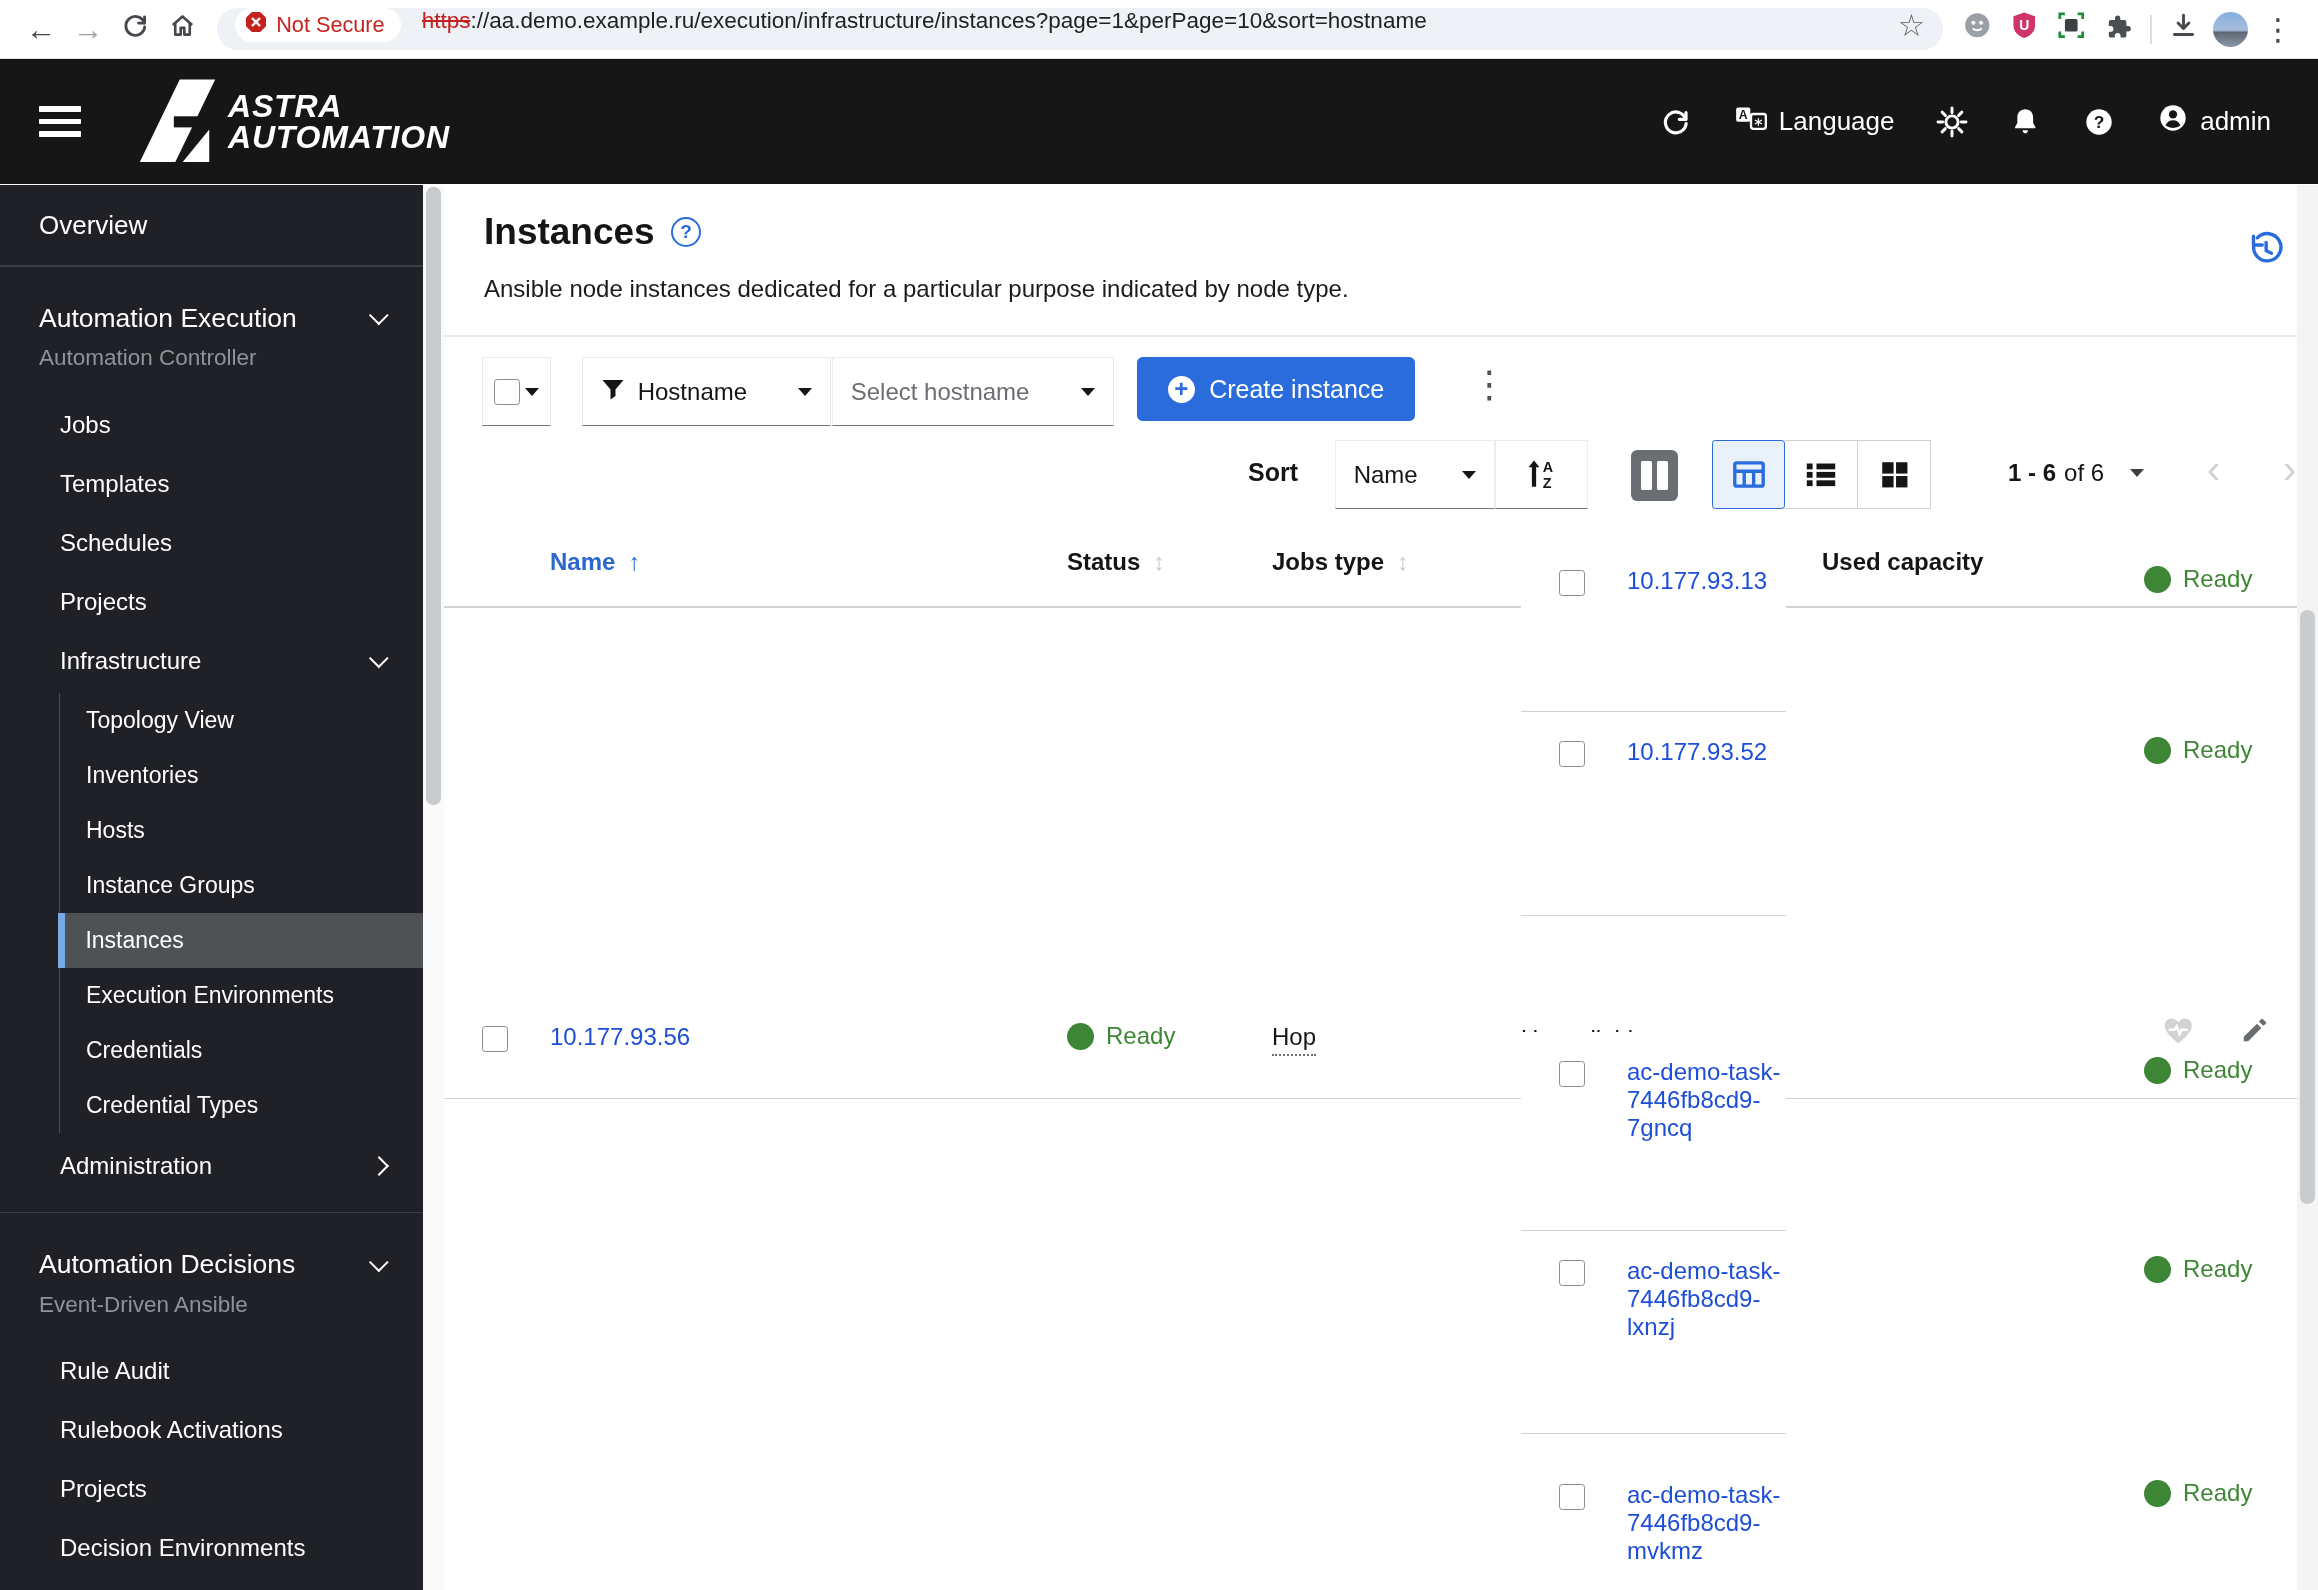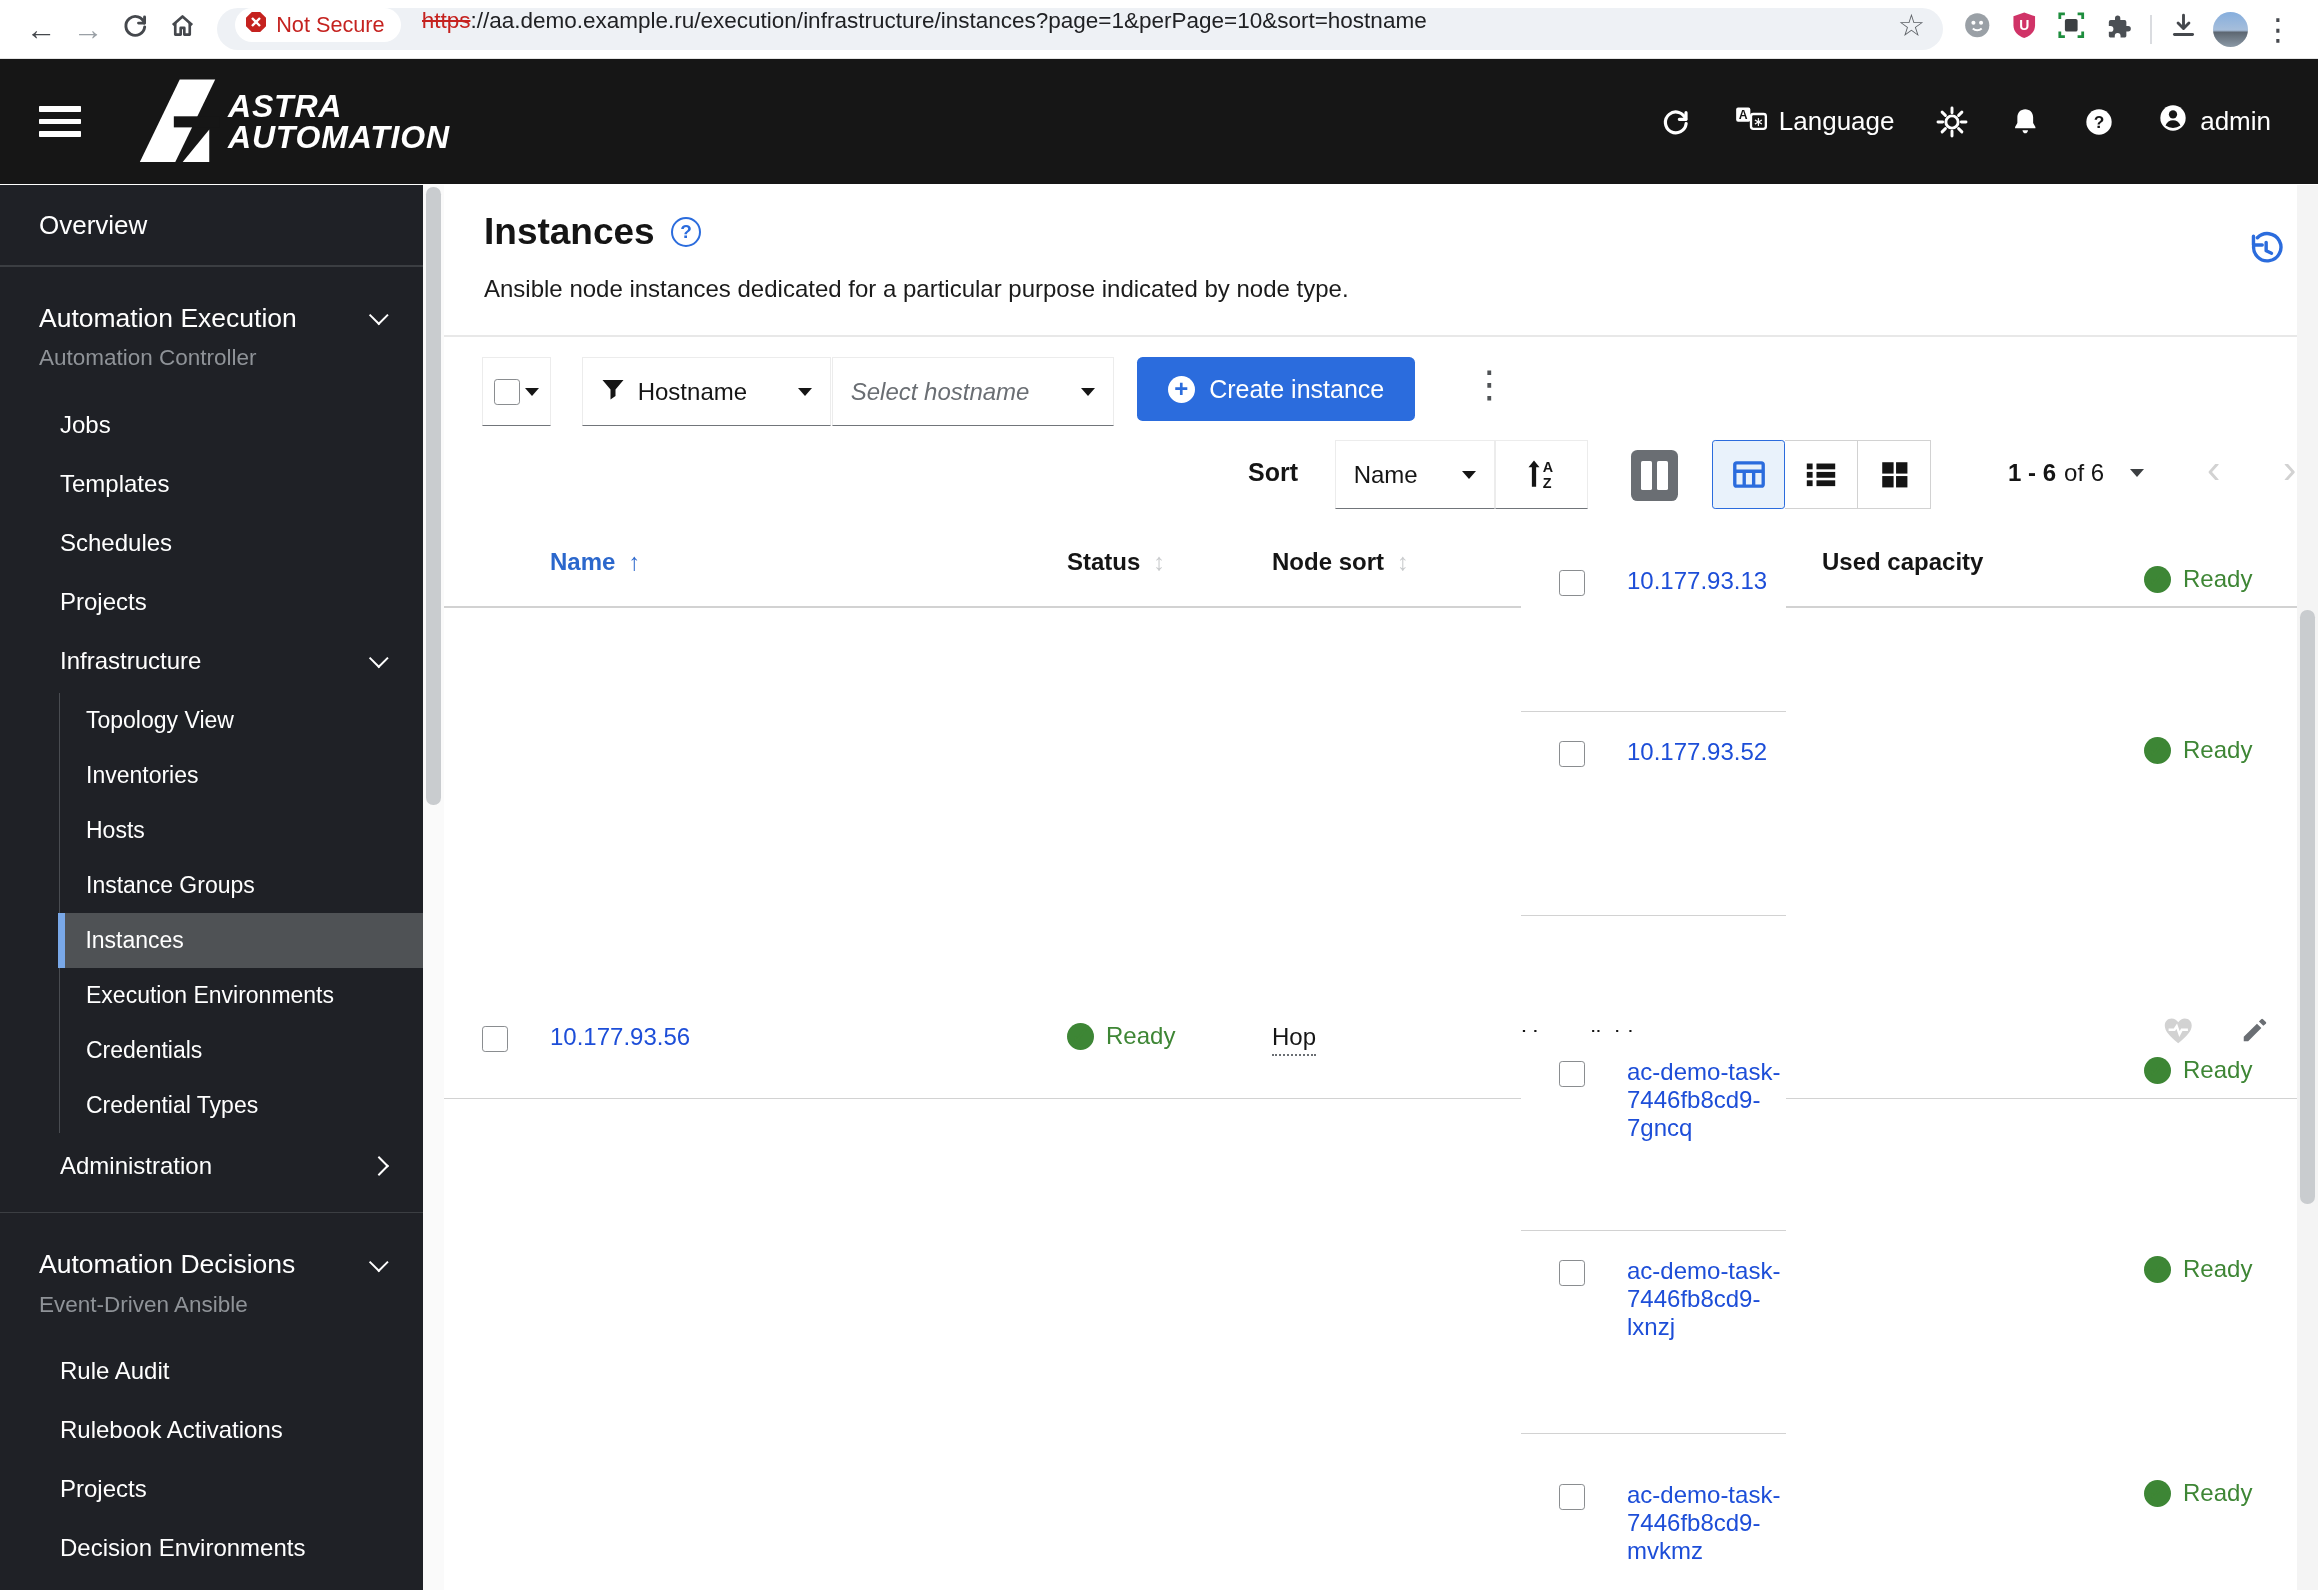--- a/index.html
+++ b/index.html
@@ -77,21 +77,21 @@
   .ctl { position: absolute; top: 172px; height: 69px; background: #fff; border: 0.8px solid #ececec;
     border-bottom: 1.6px solid #6f7control377; border-bottom: 1.6px solid #71757a;
     display: flex; align-items: center; cursor: pointer; }
   .bulk { left: 38px; width: 69px; padding: 0 11.2px; justify-content: space-between; }
   .cbox { width: 26px; height: 26px; border: 1.6px solid #8a8d90; border-radius: 3.2px; background: #fff; }
   .caret { width: 0; height: 0; border-left: 7.2px solid transparent; border-right: 7.2px solid transparent;
     border-top: 8.8px solid #151515; }
   .filter { left: 138px; width: 249px; padding: 0 17.7px; gap: 13px; }
   .filter .lbl { font-size: 24px; }
   .filter .caret { margin-left: auto; }
-  .selbox { left: 388px; width: 282px; padding: 0 17.7px; font-style: italic; }
+  .selbox { left: 388px; width: 282px; padding: 0 17.7px; }
   .selbox .lbl { font-size: 24px; color: #6a6e73; }
   .selbox .caret { margin-left: auto; }
   .create-btn { position: absolute; top: 172px; left: 693px; width: 278px; height: 64px;
     background: #2b6cdd; border-radius: 5.6px; color: #fff; display: flex; align-items: center;
     justify-content: center; gap: 14.4px; font-size: 25px; cursor: pointer; border: none; }
   .plus-circle { width: 27px; height: 27px; background: #fff; border-radius: 50%; color: #2b6cdd;
     font-size: 24px; font-weight: bold; display: flex; align-items: center; justify-content: center; line-height: 0; }
   .kebab { position: absolute; top: 178px; left: 1027px; font-size: 37px; color: #4f5255; cursor: pointer; }
 
   
@@ -413,21 +413,21 @@
   <div class="thead">
     <div class="th sorted" style="left:106px">
       <span>Name</span>
         <span class="arrow-up">↑</span>
     </div>
     <div class="th" style="left:623px">
       <span>Status</span>
         <span class="arrow-ud">↕</span>
     </div>
     <div class="th" style="left:828px">
-      <span>Node sort</span>
+      <span>Jobs type</span>
         <span class="arrow-ud">↕</span>
     </div>
     <div class="th" style="left:1077px">
       <span>Capacity adjustment</span>
     </div>
     <div class="th" style="left:1378px">
       <span>Used capacity</span>
     </div>
   </div>
   <div class="hr2"></div>

